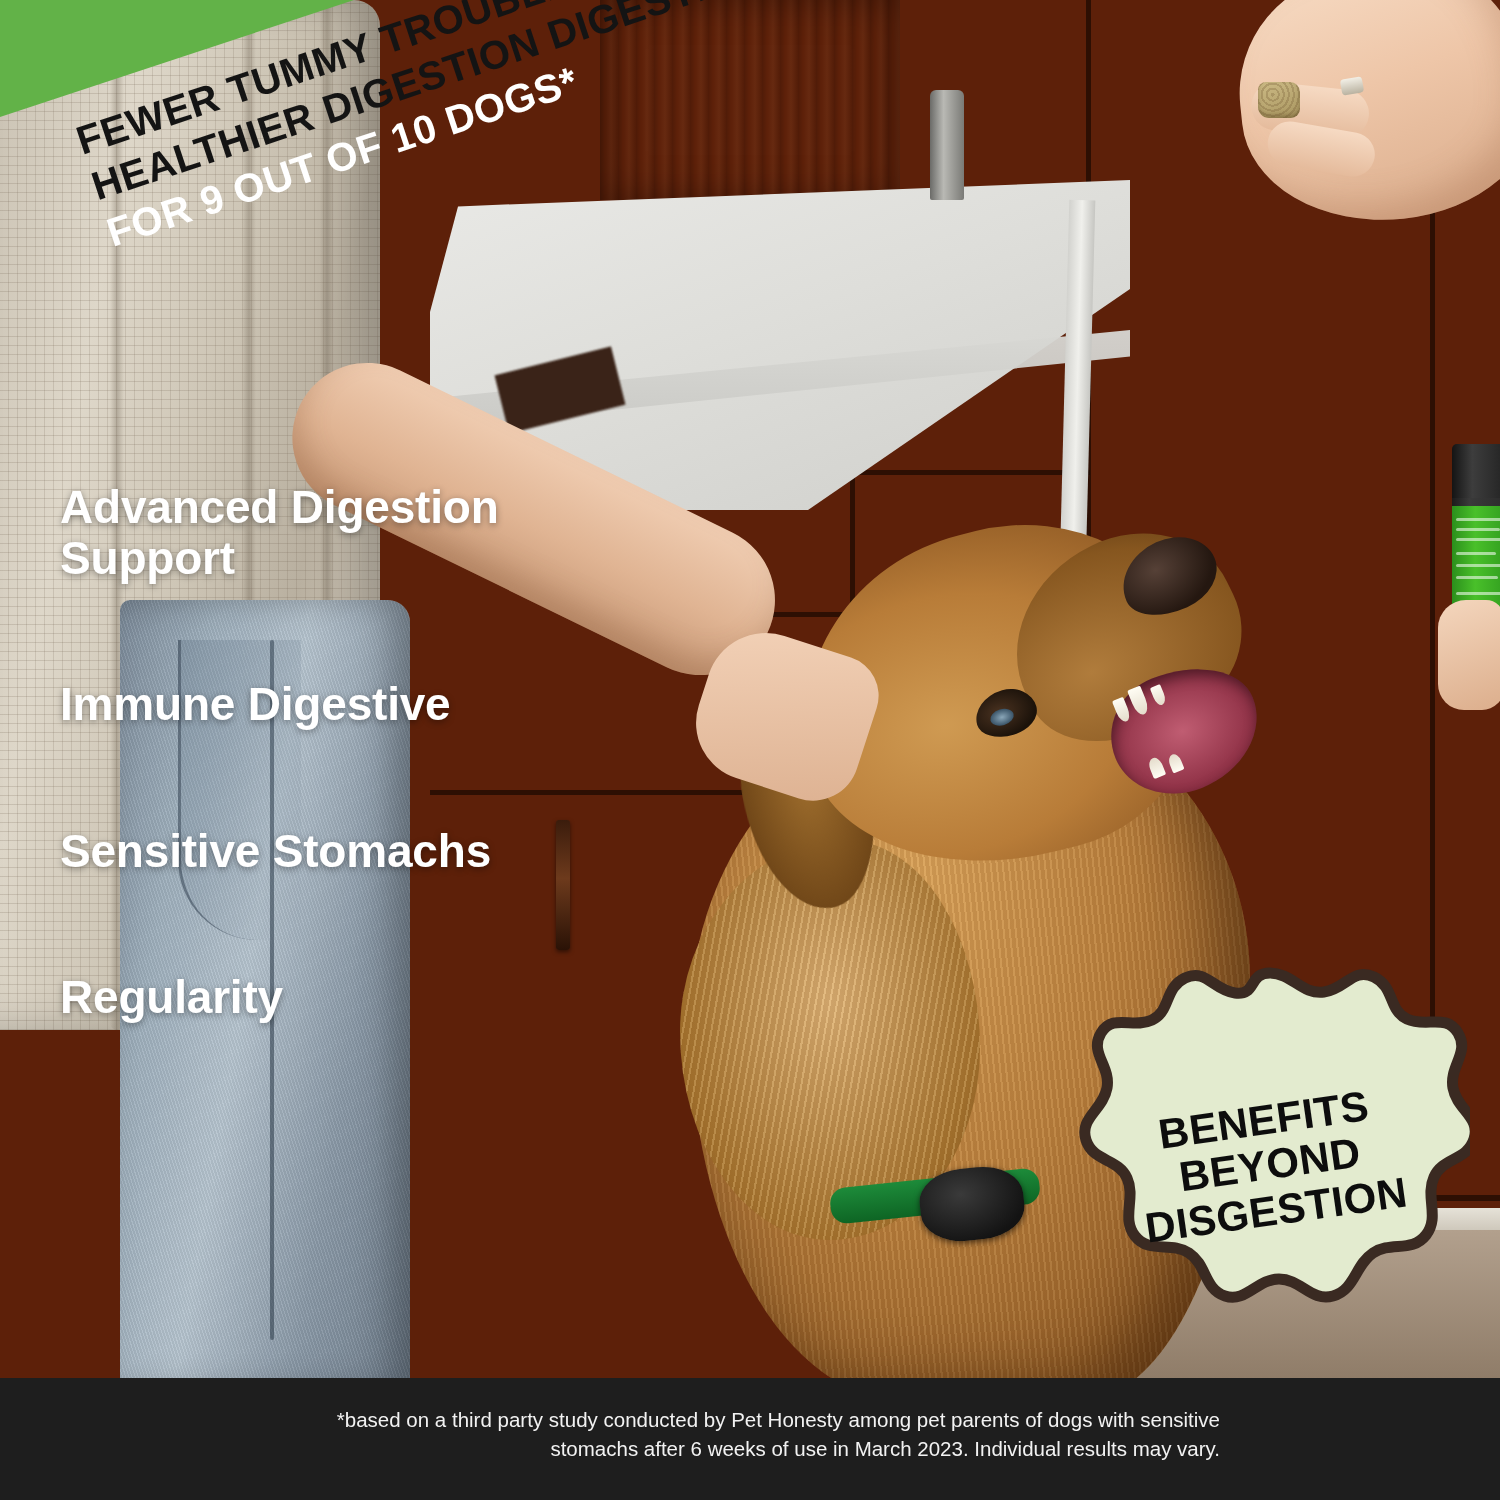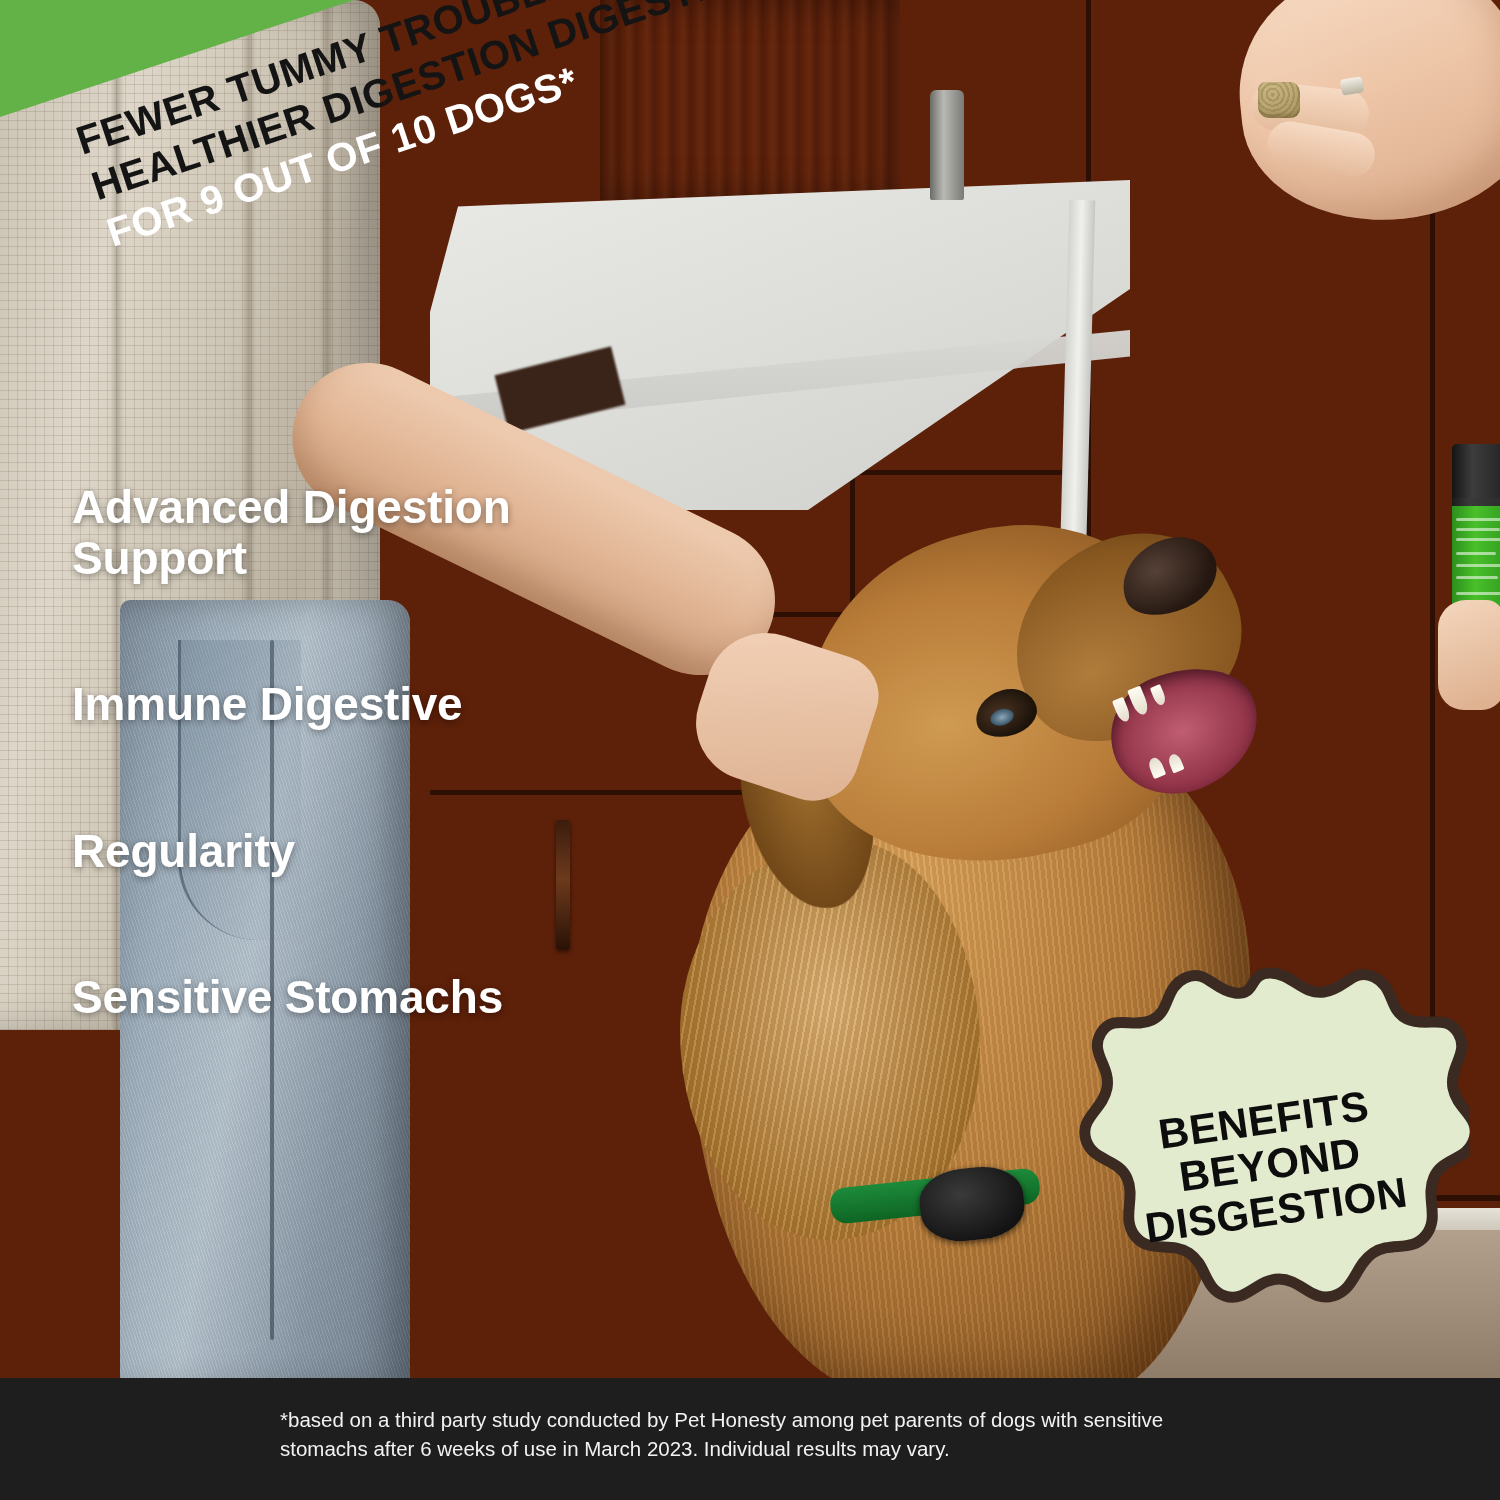--- a/index.html
+++ b/index.html
@@ -346,21 +346,21 @@
     line-height: 1.21;
     white-space: nowrap;
     font-family: "Liberation Sans", sans-serif;
   }
   .bl-dark { color: #141414; }
   .bl-white { color: #ffffff; }
 
   
   .benefits {
     position: absolute;
-    left: 72px; top: 482px;
+    left: 60px; top: 482px;
     width: 620px;
   }
   .benefit {
     color: #ffffff;
     font-size: 46px;
     font-weight: bold;
     line-height: 1.10;
     letter-spacing: -0.2px;
     margin-bottom: 96px;
     text-shadow: 0 2px 7px rgba(0,0,0,0.40);
@@ -403,21 +403,21 @@
     display: flex;
     align-items: flex-start;
     justify-content: center;
     padding-top: 28px;
     box-sizing: border-box;
   }
   .footer-text {
     color: #f2f2f2;
     font-size: 20.5px;
     line-height: 1.40;
-    text-align: left;
+    text-align: right;
     max-width: 940px;
     font-family: "Liberation Sans", sans-serif;
   }
 </style>
 </head>
 <body>
 
 <div class="stage">
 
   <div class="photo">
@@ -501,22 +501,22 @@
   <div class="banner"></div>
   <div class="banner-text">
     <div class="bl bl-dark">FEWER TUMMY TROUBLES &amp;</div>
     <div class="bl bl-dark">HEALTHIER DIGESTION DIGESTION</div>
     <div class="bl bl-white">FOR 9 OUT OF 10 DOGS*</div>
   </div>
 
   <div class="benefits">
     <div class="benefit">Advanced Digestion Support</div>
     <div class="benefit">Immune Digestive</div>
+    <div class="benefit">Sensitive Stomachs</div>
     <div class="benefit">Regularity</div>
-    <div class="benefit">Sensitive Stomachs</div>
   </div>
 
   <div class="badge">
     <svg viewBox="0 0 400 400" xmlns="http://www.w3.org/2000/svg" aria-hidden="true">
       <path d="
         M 200 8
         C 222 8 232 30 254 27
         C 276 24 283 2 304 12
         C 325 22 318 45 337 54
         C 356 63 376 48 388 68

